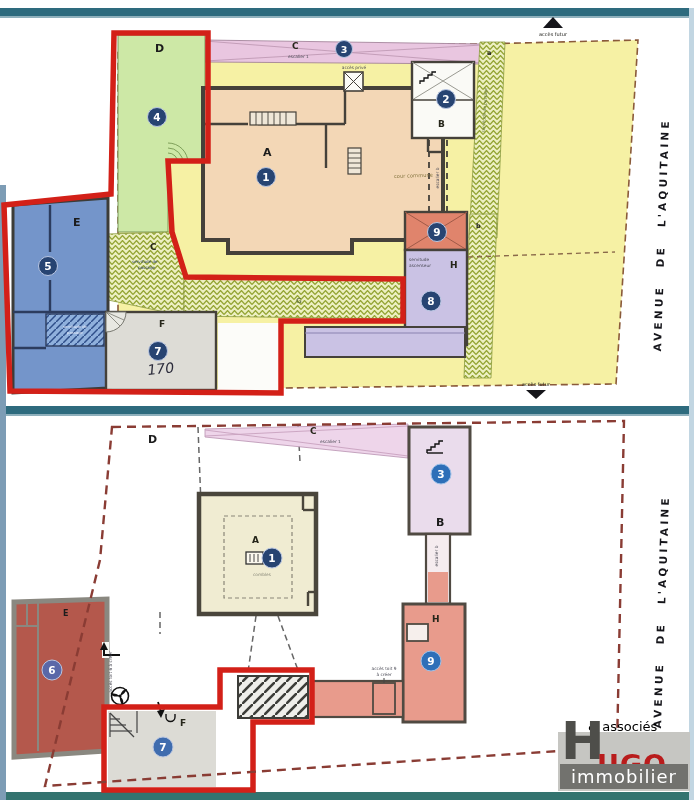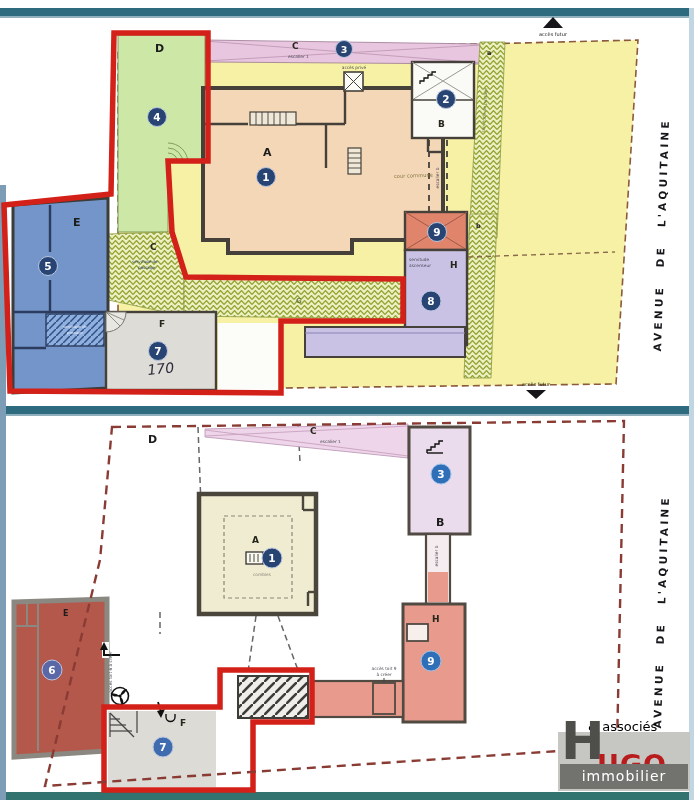--- a/index.html
+++ b/index.html
@@ -20,21 +20,21 @@
   .cc{font-size:5.2px;fill:#8a7a46;}
   .hand{font-size:14px;font-style:italic;fill:#2a2a3a;}
   .gfaint{font-size:7px;font-weight:bold;fill:#55663a;opacity:.75;}
   
   .logo{position:absolute;left:548px;top:700px;width:146px;height:95px;z-index:5;background:transparent;}
   .assoc{position:absolute;top:19px;left:40px;color:#000000;font-size:13px;white-space:nowrap;}
   .logo-box{position:absolute;top:32px;left:10px;width:132px;height:59px;background:#c6c6c2;}
   .logo-h{position:absolute;left:3px;top:-17px;font-size:52px;font-weight:bold;color:#4e4e4a;line-height:1;}
   .logo-rest{position:absolute;left:39px;top:17px;font-size:27px;font-weight:bold;color:#b91c1c;letter-spacing:1px;}
   .logo-band{position:absolute;left:2px;right:2px;bottom:2px;height:25px;background:#72726e;color:#fff;
-             font-size:14px;text-align:center;line-height:25px;letter-spacing:1px;font-weight:400;}
+             font-size:18px;text-align:center;line-height:25px;letter-spacing:1px;font-weight:400;}
 </style>
 </head>
 <body>
 
 <div class="stage">
 <svg width="694" height="800" viewBox="0 0 694 800">
   <defs>
     <pattern id="hz" width="7" height="5" patternUnits="userSpaceOnUse">
       <rect width="7" height="5" fill="#edf0c2"></rect>
       <path d="M0,4.5 L3.5,0.5 L7,4.5" stroke="#93a432" stroke-width="1.2" fill="none"></path>

